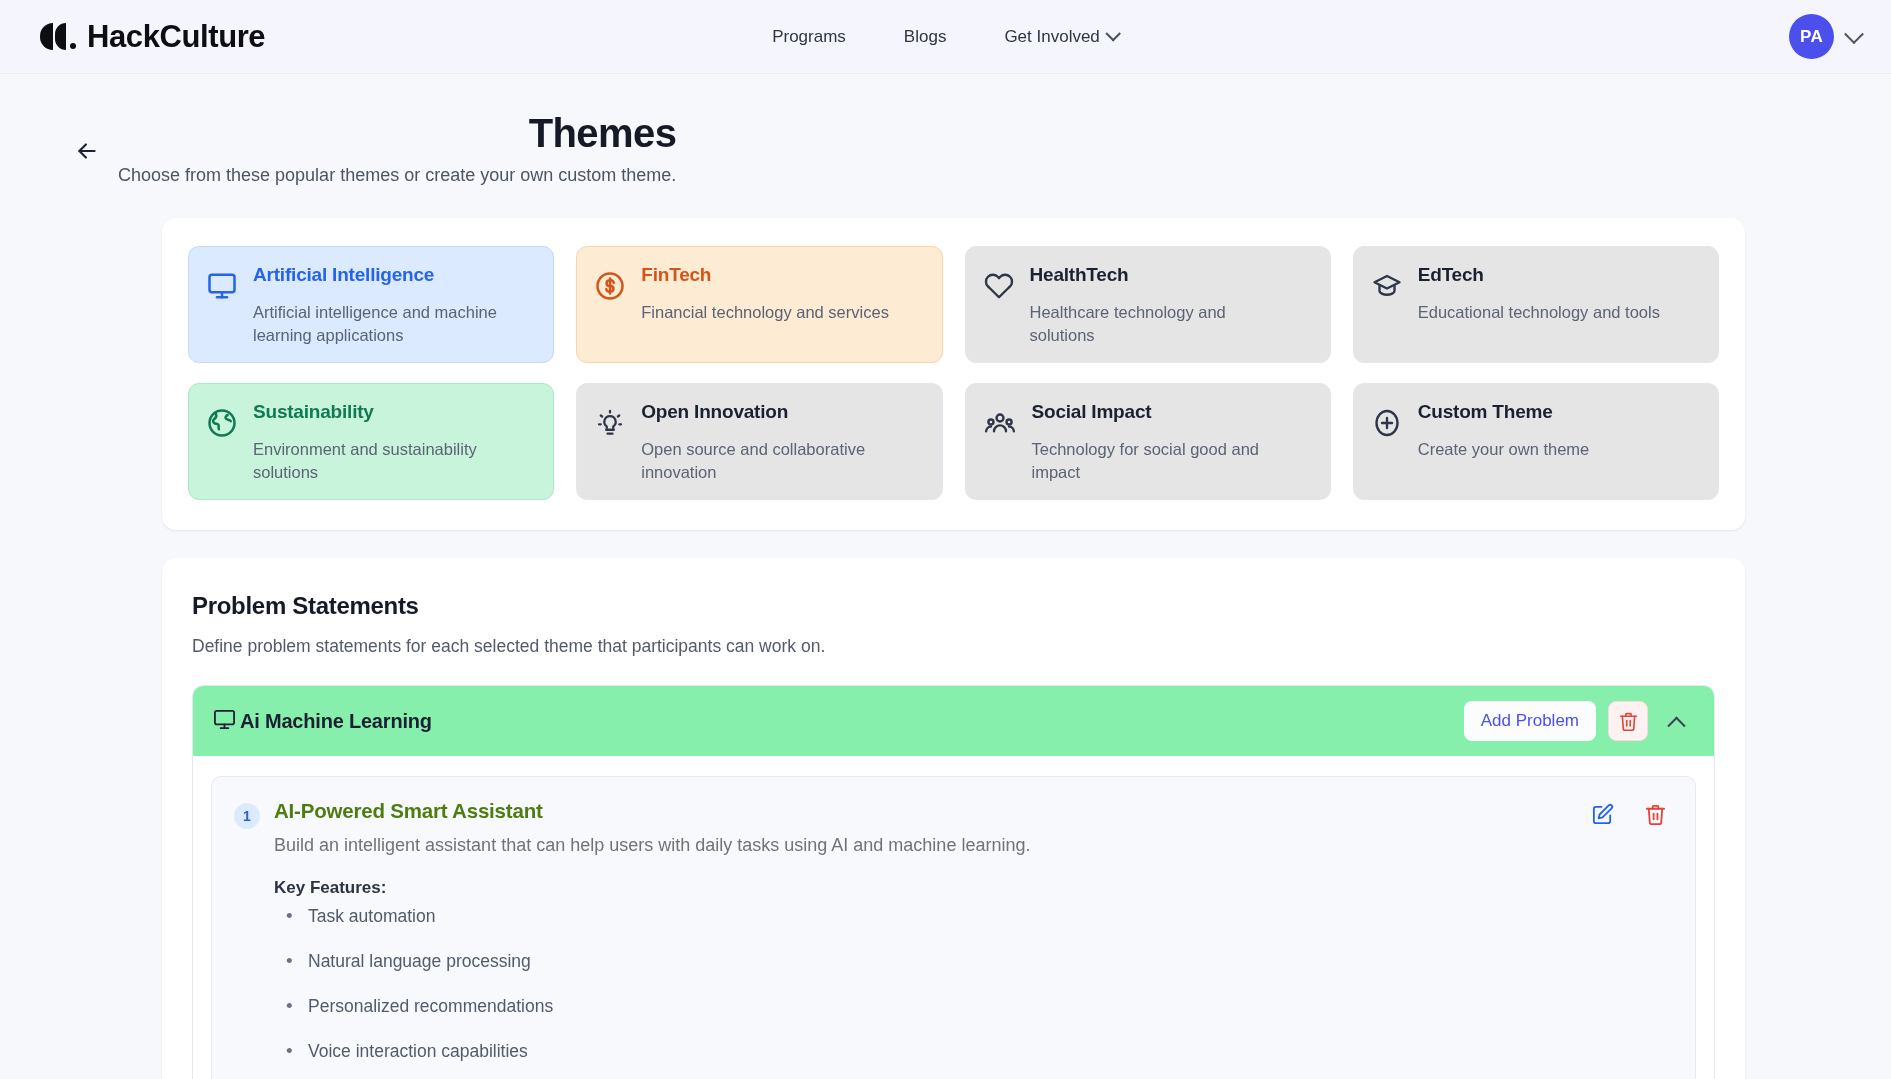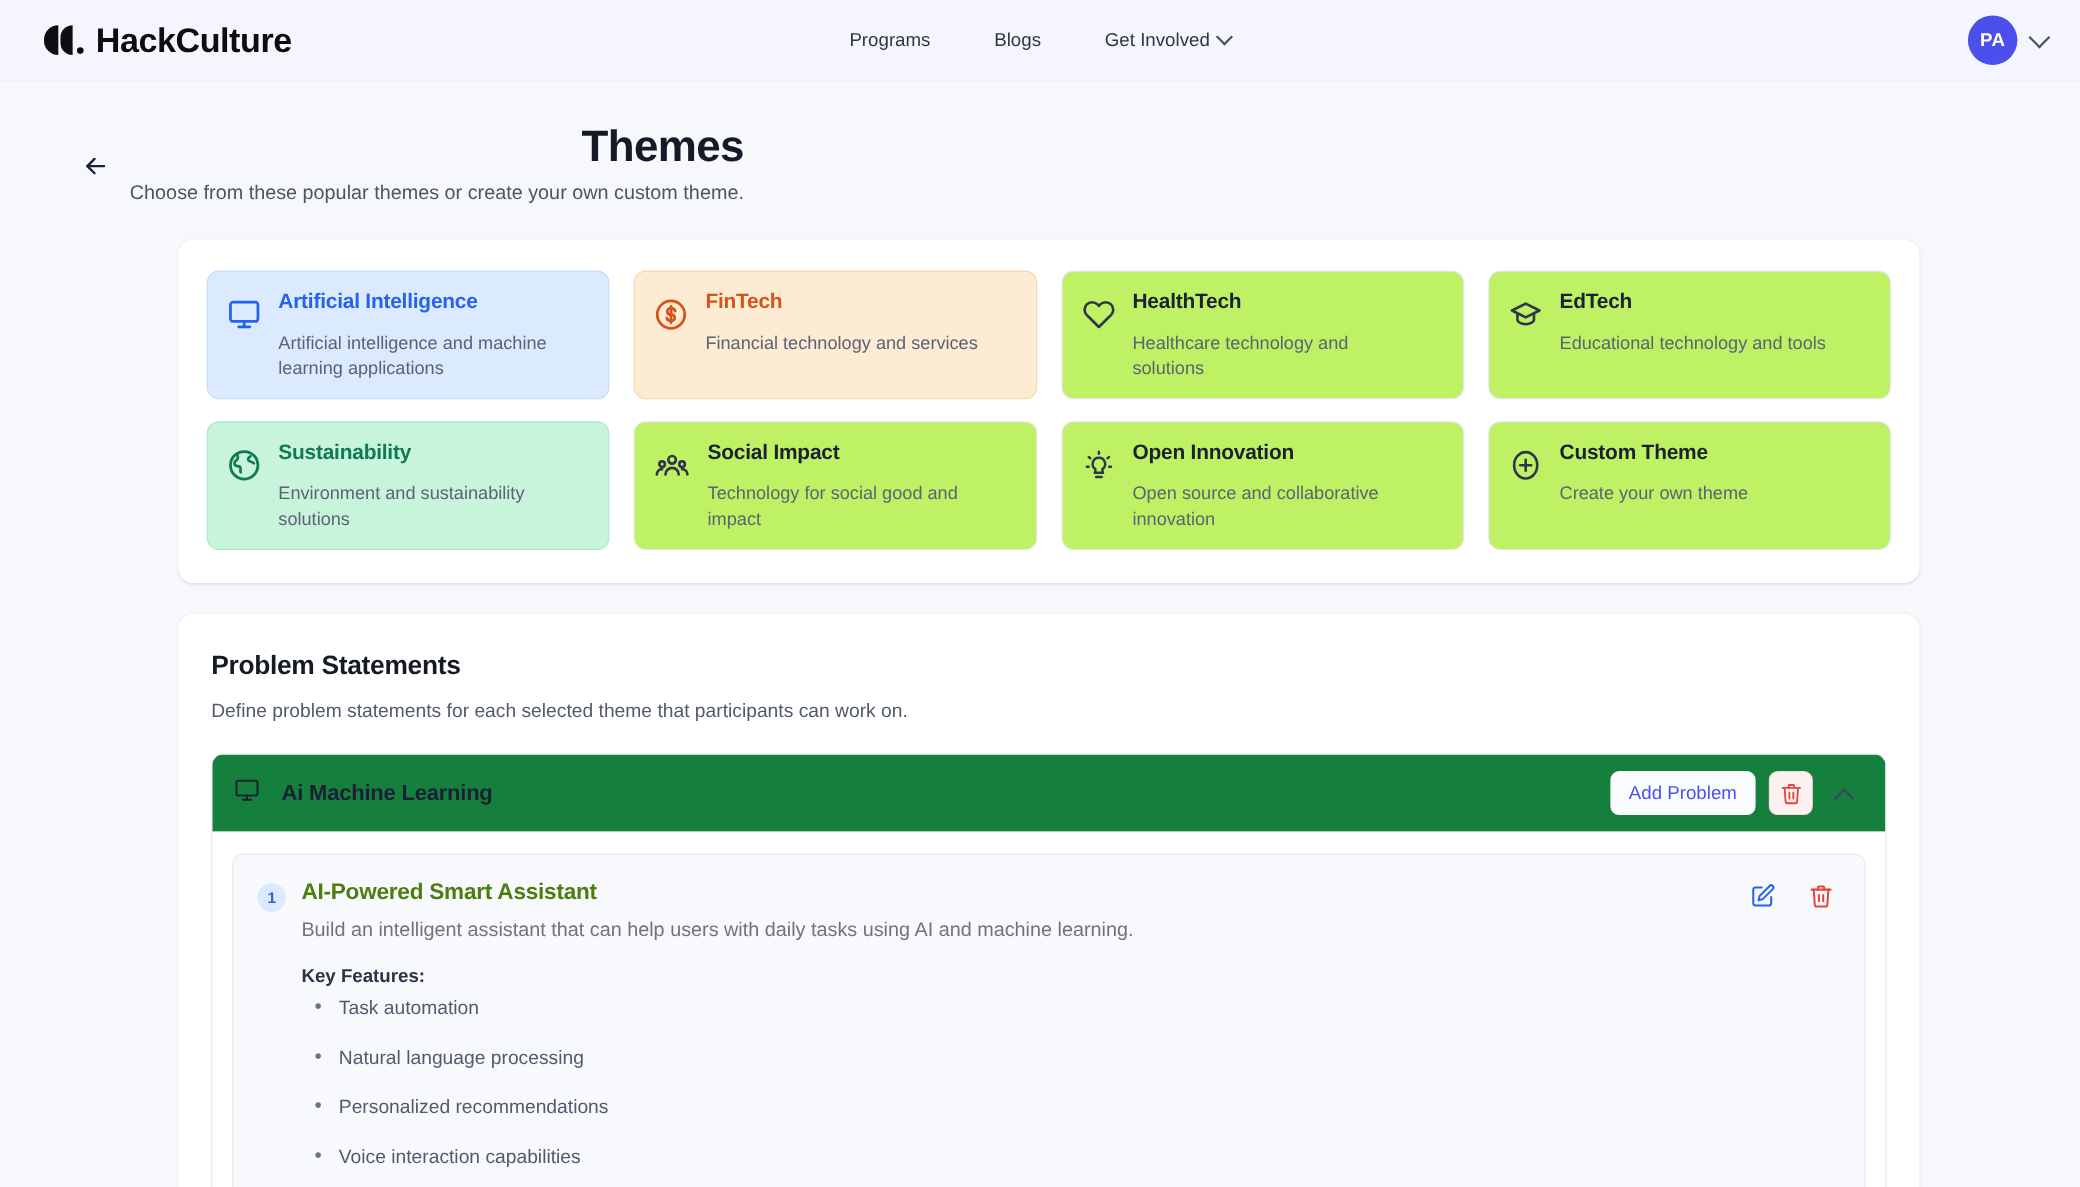--- a/index.html
+++ b/index.html
@@ -93,21 +93,21 @@
     padding: 28px 26px 30px 26px;
   }
   .theme-grid {
     display: grid;
     grid-template-columns: repeat(4, 1fr);
     gap: 20px 22px;
   }
   .theme-card {
     border: 1px solid #e3e6ee;
     border-radius: 11px;
-    background: #bef264;
+    background: #e5e5e5;
     padding: 16px 18px;
     display: flex; align-items: flex-start; gap: 16px;
     cursor: pointer; min-height: 94px;
   }
   .theme-card.sel-blue  { background:#dbeafe; border-color:#bfdbfe; }
   .theme-card.sel-amber { background:#fdebd3; border-color:#f9d5a7; }
   .theme-card.sel-green { background:#c9f4dc; border-color:#a7e9c5; }
   .theme-ic { flex: 0 0 auto; margin-top: 8px; }
   .theme-txt { display: flex; flex-direction: column; gap: 15px; padding-top: 1px; }
   .theme-name { font-size: 19px; font-weight: 600; color: #1b2130; letter-spacing: -.2px; }
@@ -124,24 +124,24 @@
   }
   .ps-title { font-size: 24px; font-weight: 700; color: #161a27; letter-spacing: -.3px; }
   .ps-sub { font-size: 17.5px; color: #525a6b; margin-top: 16px; }
 
   .theme-block {
     margin-top: 28px;
     border: 1px solid #e5e8f0; border-radius: 11px;
     overflow: hidden;
   }
   .tb-head {
-    background: #15803d;
+    background: #86efac;
     display: flex; align-items: center;
     padding: 15px 22px 15px 20px;
-    gap: 20px;
+    gap: 4px;
   }
   .tb-name { font-size: 20px; font-weight: 600; color: #192033; letter-spacing: -.2px; }
   .tb-actions { margin-left: auto; display: flex; align-items: center; gap: 12px; }
   .btn-add {
     background: #fbfcfe; color: #4b50ec;
     border: none; border-radius: 8px;
     font-size: 17px; font-weight: 500;
     padding: 10px 17px; cursor: pointer;
     font-family: inherit;
   }
@@ -299,56 +299,56 @@
       <span class="theme-ic">
         <svg width="30" height="30" viewBox="0 0 24 24" fill="none" stroke="#0f7a54" stroke-width="2" stroke-linecap="round" stroke-linejoin="round">
           <circle cx="12" cy="12" r="10"></circle>
           <path d="M7 4.5c1 2 .2 3.4-1 4.2-1.2.8-1.6 2.3-.3 3.3 1.3 1 2.6.3 3.4 1.4.8 1.1-.4 2.6.4 3.6"></path>
           <path d="M16.5 5.6c-1.4.6-2.2 2-1.3 3 .9 1 3 .6 3.8 1.9"></path>
         </svg>
       </span>
       <div class="theme-txt">
         <span class="theme-name">Sustainability</span>
         <span class="theme-desc">Environment and sustainability solutions</span>
-      </div>
-    </div>
-
-    <div class="theme-card">
-      <span class="theme-ic">
-        <svg width="32" height="32" viewBox="0 0 24 24" fill="none" stroke="#2e3648" stroke-width="1.8" stroke-linecap="round" stroke-linejoin="round">
-          <circle cx="12" cy="7.5" r="2.6"></circle>
-          <path d="M7.5 17.5a4.5 4.5 0 0 1 9 0"></path>
-          <circle cx="5.2" cy="10.5" r="1.9"></circle>
-          <path d="M1.6 17.5a3.7 3.7 0 0 1 3.6-3.6"></path>
-          <circle cx="18.8" cy="10.5" r="1.9"></circle>
-          <path d="M22.4 17.5a3.7 3.7 0 0 0-3.6-3.6"></path>
-        </svg>
-      </span>
-      <div class="theme-txt">
-        <span class="theme-name">Social Impact</span>
-        <span class="theme-desc">Technology for social good and impact</span>
       </div>
     </div>
 
     <div class="theme-card">
       <span class="theme-ic">
         <svg width="30" height="30" viewBox="0 0 24 24" fill="none" stroke="#2e3648" stroke-width="1.8" stroke-linecap="round" stroke-linejoin="round">
           <path d="M9 17.5h6"></path>
             <path d="M10 20.5h4"></path>
           <path d="M12 6.5a4.5 4.5 0 0 0-2.6 8.2v2.8h5.2v-2.8A4.5 4.5 0 0 0 12 6.5z"></path>
           <line x1="12" y1="2.2" x2="12" y2="3.6"></line>
           <line x1="4.6" y1="6" x2="5.7" y2="6.8"></line>
           <line x1="19.4" y1="6" x2="18.3" y2="6.8"></line>
           <line x1="3.2" y1="13" x2="4.6" y2="13"></line>
           <line x1="20.8" y1="13" x2="19.4" y2="13"></line>
         </svg>
       </span>
       <div class="theme-txt">
         <span class="theme-name">Open Innovation</span>
         <span class="theme-desc">Open source and collaborative innovation</span>
+      </div>
+    </div>
+
+    <div class="theme-card">
+      <span class="theme-ic">
+        <svg width="32" height="32" viewBox="0 0 24 24" fill="none" stroke="#2e3648" stroke-width="1.8" stroke-linecap="round" stroke-linejoin="round">
+          <circle cx="12" cy="7.5" r="2.6"></circle>
+          <path d="M7.5 17.5a4.5 4.5 0 0 1 9 0"></path>
+          <circle cx="5.2" cy="10.5" r="1.9"></circle>
+          <path d="M1.6 17.5a3.7 3.7 0 0 1 3.6-3.6"></path>
+          <circle cx="18.8" cy="10.5" r="1.9"></circle>
+          <path d="M22.4 17.5a3.7 3.7 0 0 0-3.6-3.6"></path>
+        </svg>
+      </span>
+      <div class="theme-txt">
+        <span class="theme-name">Social Impact</span>
+        <span class="theme-desc">Technology for social good and impact</span>
       </div>
     </div>
 
     <div class="theme-card">
       <span class="theme-ic">
         <svg width="30" height="30" viewBox="0 0 24 24" fill="none" stroke="#2e3648" stroke-width="1.9" stroke-linecap="round" stroke-linejoin="round">
           <ellipse cx="12" cy="12" rx="8.4" ry="9.6"></ellipse>
             <line x1="12" y1="8" x2="12" y2="16"></line>
             <line x1="8" y1="12" x2="16" y2="12"></line>
         </svg>

